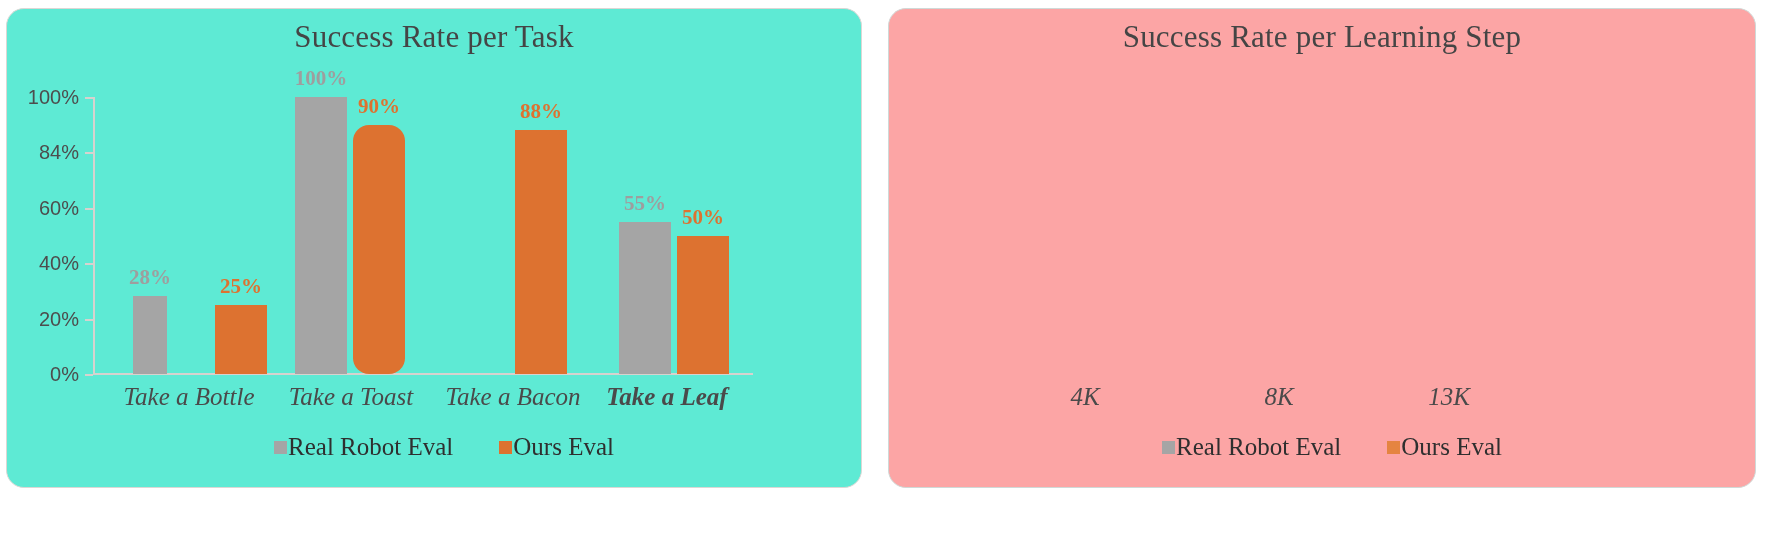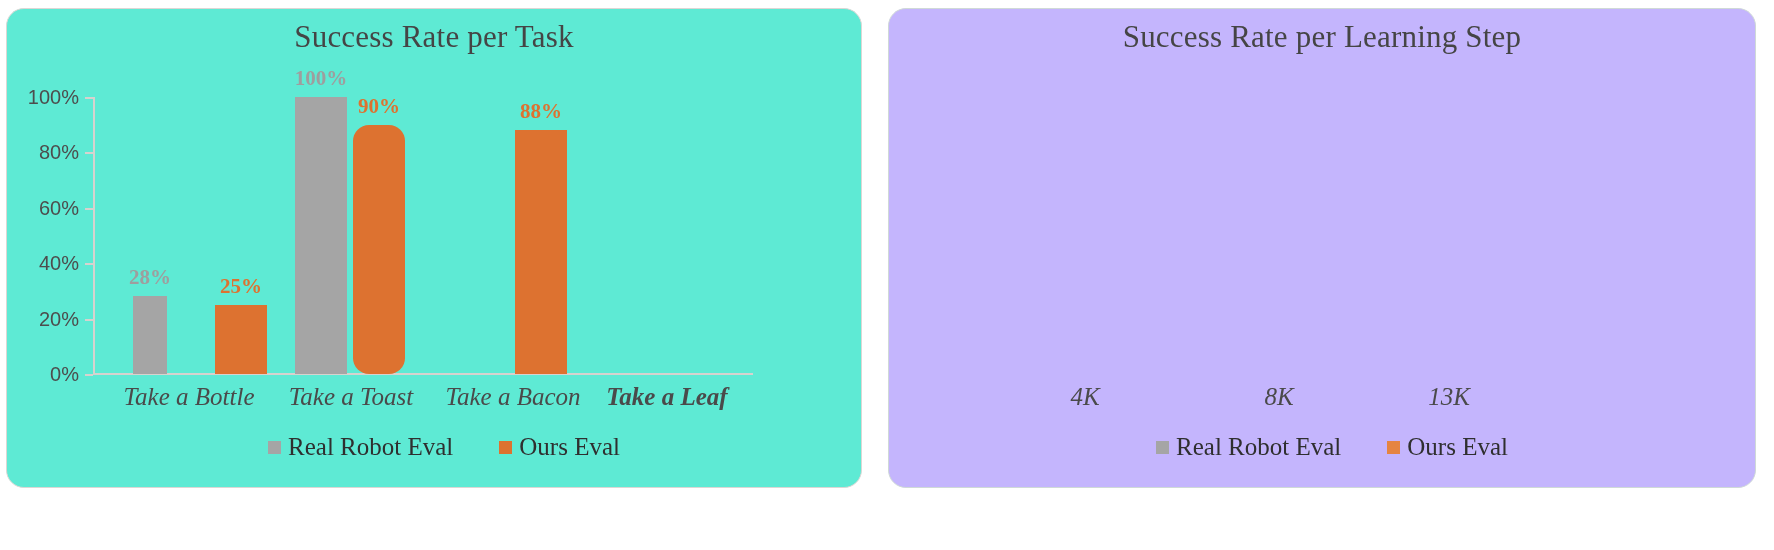--- a/index.html
+++ b/index.html
@@ -33,21 +33,21 @@
   }
   .card--left {
     left: 6px;
     width: 856px;
     background: #5eead4;
     border-color: #dcd7d4;
   }
   .card--right {
     left: 888px;
     width: 868px;
-    background: #c4b5fd;
+    background: #fca5a5;
     border-color: #cfd9d7;
   }
 
   
   .chart-title {
     position: absolute;
     top: 10px;
     left: 0;
     width: 100%;
     text-align: center;
@@ -146,21 +146,21 @@
     width: 100%;
     top: 424px;
     display: flex;
     justify-content: center;
     align-items: center;
     gap: 26px;
   }
   .legend-item {
     display: flex;
     align-items: center;
-    gap: 7px;
+    gap: 1px;
     padding-left: 20px;
   }
   .legend-swatch {
     width: 13px;
     height: 13px;
     display: inline-block;
   }
   .sw-gray   { background: #a5a5a5; }
   .sw-orange { background: #dd7230; }
   .card--right .sw-orange { background: #e58441; }
@@ -179,21 +179,21 @@
   <div class="card card--left">
     <div class="chart-title">Success Rate per Task</div>
 
     <div class="plot plot--left">
       <div class="axis-line"></div>
       <div class="baseline"></div>
 
       <div class="tick" style="top:0%"></div>
       <div class="ytick-label" style="top:0%">100%</div>
       <div class="tick" style="top:20%"></div>
-      <div class="ytick-label" style="top:20%">80%</div>
+      <div class="ytick-label" style="top:20%">84%</div>
       <div class="tick" style="top:40%"></div>
       <div class="ytick-label" style="top:40%">60%</div>
       <div class="tick" style="top:60%"></div>
       <div class="ytick-label" style="top:60%">40%</div>
       <div class="tick" style="top:80%"></div>
       <div class="ytick-label" style="top:80%">20%</div>
       <div class="tick" style="top:100%"></div>
       <div class="ytick-label" style="top:100%">0%</div>
 
       <div class="group" style="left:26px;width:140px;">
@@ -213,20 +213,28 @@
           <span class="bar-label lbl-orange">90%</span>
         </div>
       </div>
 
       <div class="group" style="left:350px;width:140px;">
         <div class="bar bar--orange" style="left:72px;width:52px;height:88%;">
           <span class="bar-label lbl-orange">88%</span>
         </div>
       </div>
 
+      <div class="group" style="left:512px;width:140px;">
+        <div class="bar bar--gray" style="left:14px;width:52px;height:55%;">
+          <span class="bar-label lbl-gray-soft">55%</span>
+        </div>
+        <div class="bar bar--orange" style="left:72px;width:52px;height:50%;">
+          <span class="bar-label lbl-orange">50%</span>
+        </div>
+      </div>
     </div>
 
     <div class="xlabel" style="left:182px;">Take a Bottle</div>
     <div class="xlabel" style="left:344px;">Take a Toast</div>
     <div class="xlabel" style="left:506px;">Take a Bacon</div>
     <div class="xlabel" style="left:660px;font-weight:bold;">Take a Leaf</div>
 
     <div class="legend">
       <div class="legend-item">
         <span class="legend-swatch sw-gray"></span>

